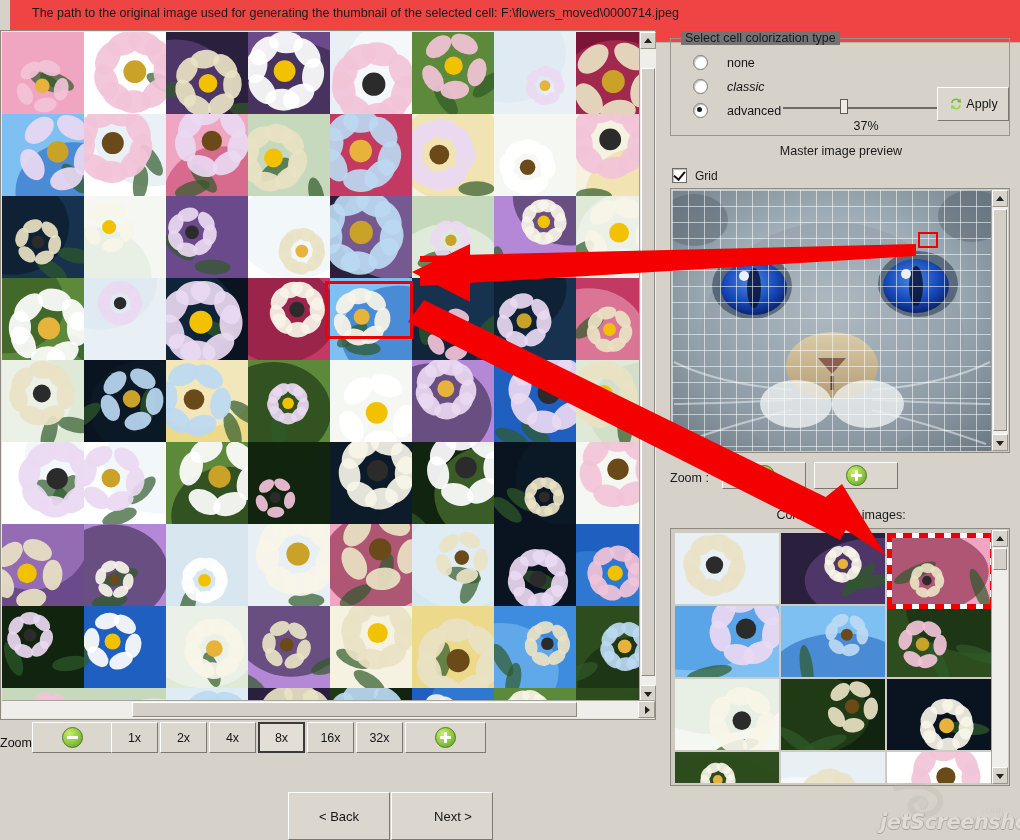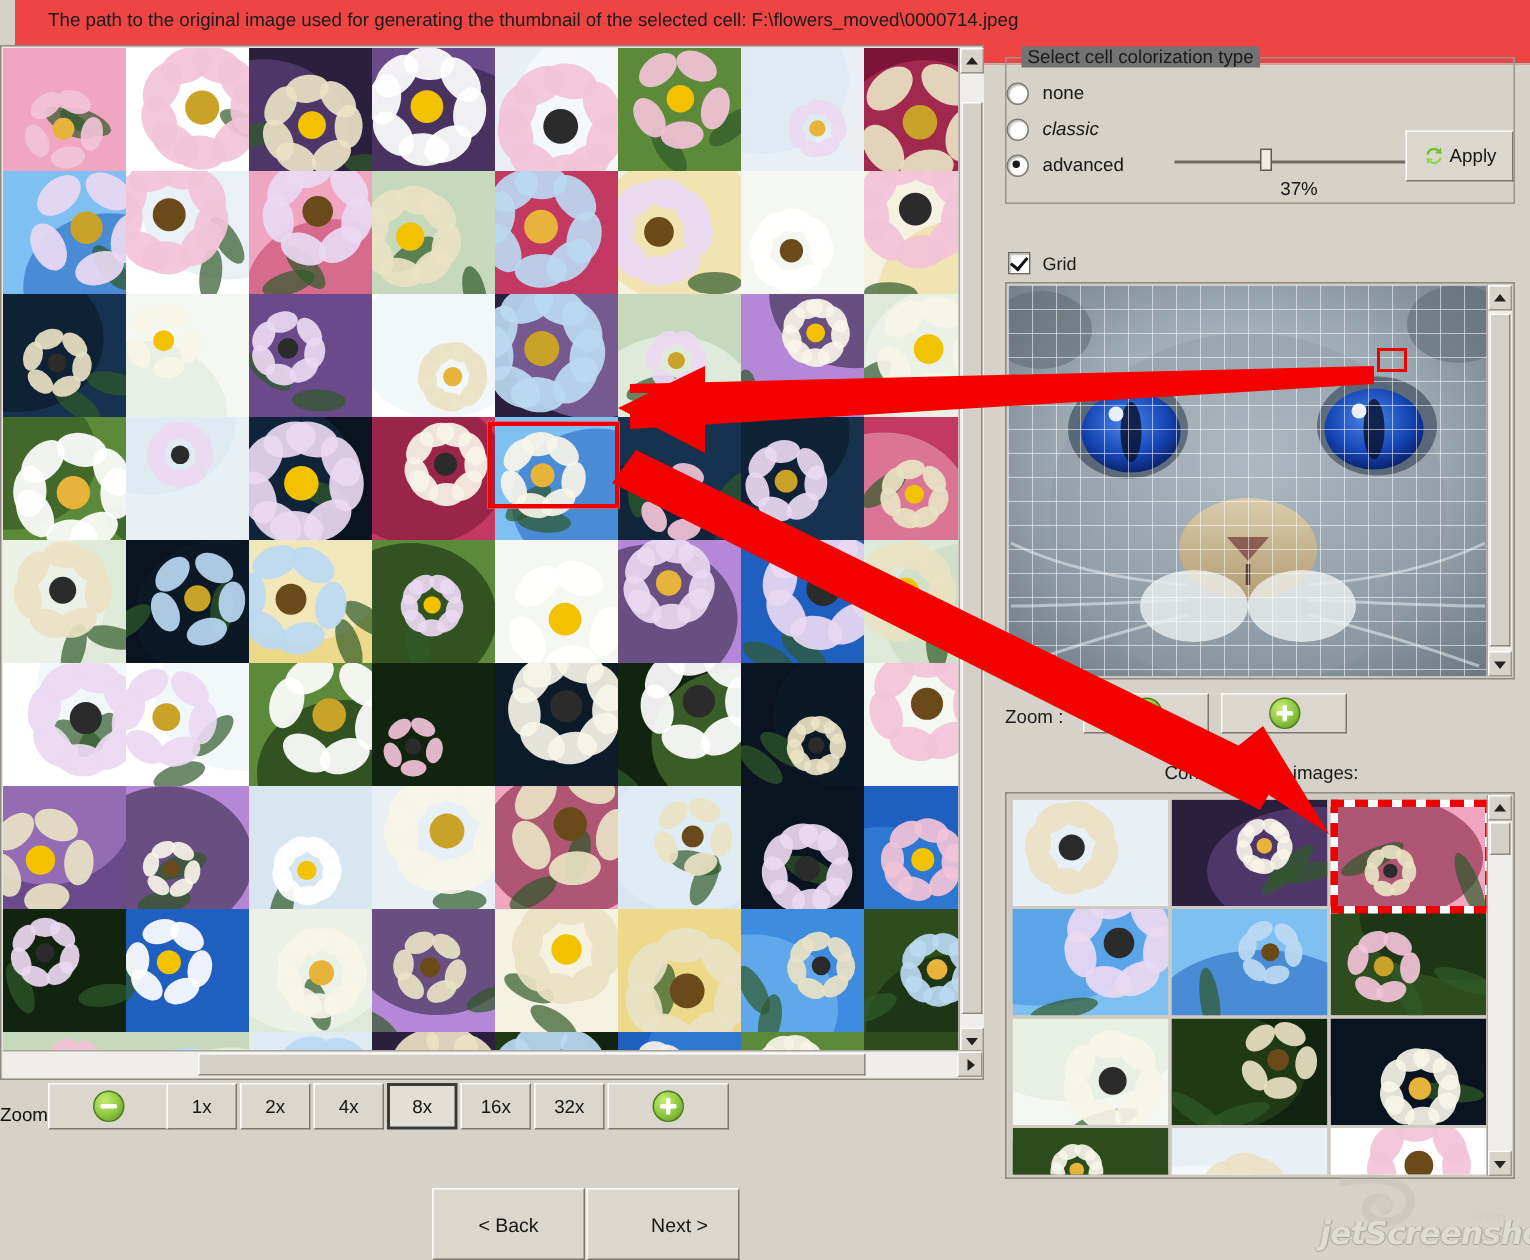--- a/index.html
+++ b/index.html
@@ -120,21 +120,21 @@
   .right{position:absolute;left:662px;top:30px;width:358px;height:760px;}
 
   .groupbox{
     position:absolute;left:8px;top:8px;width:340px;height:98px;
     border:1px solid #9b968d;box-sizing:border-box;
   }
   .groupbox-title{
     position:absolute;left:10px;top:-8px;background:#737373;
     padding:0 4px;font-size:12.5px;color:#1a1a1a;
   }
-  .radio-row{position:absolute;left:0;display:flex;align-items:flex-start;gap:9px;}
+  .radio-row{position:absolute;left:22px;display:flex;align-items:center;gap:19px;}
   .radio{
     width:13px;height:13px;border-radius:50%;
     background:#fdfdfd;border:1px solid #7e7a72;
     box-shadow:inset 1px 1px 1px rgba(0,0,0,.25);
     position:relative;flex:none;
   }
   .radio.on::after{
     content:"";position:absolute;left:3px;top:3px;width:5px;height:5px;
     border-radius:50%;background:#1a1a1a;
   }
@@ -1652,20 +1652,21 @@
         <span class="refresh-icon">
           <svg viewBox="0 0 16 16" width="16" height="16" aria-hidden="true">
             <path d="M3 7a5 5 0 0 1 8.3-3.2l1.2-1.4.6 4.3-4.3-.7 1.3-1.1A3.4 3.4 0 0 0 4.6 7z" fill="#6fbf2f"></path>
             <path d="M13 9a5 5 0 0 1-8.3 3.2l-1.2 1.4-.6-4.3 4.3.7-1.3 1.1A3.4 3.4 0 0 0 11.4 9z" fill="#8fd64f"></path>
           </svg>
         </span>
         <span>Apply</span>
       </div>
     </div>
 
+    <div class="preview-title">Master image preview</div>
 
     <div class="grid-check-row">
       <span class="checkbox on"></span>
       <span>Grid</span>
     </div>
 
     <div class="preview-box">
       <div class="preview-canvas">
         <svg width="320" height="261" viewBox="0 0 320 261" aria-hidden="true" style="display:block">
           <defs>

